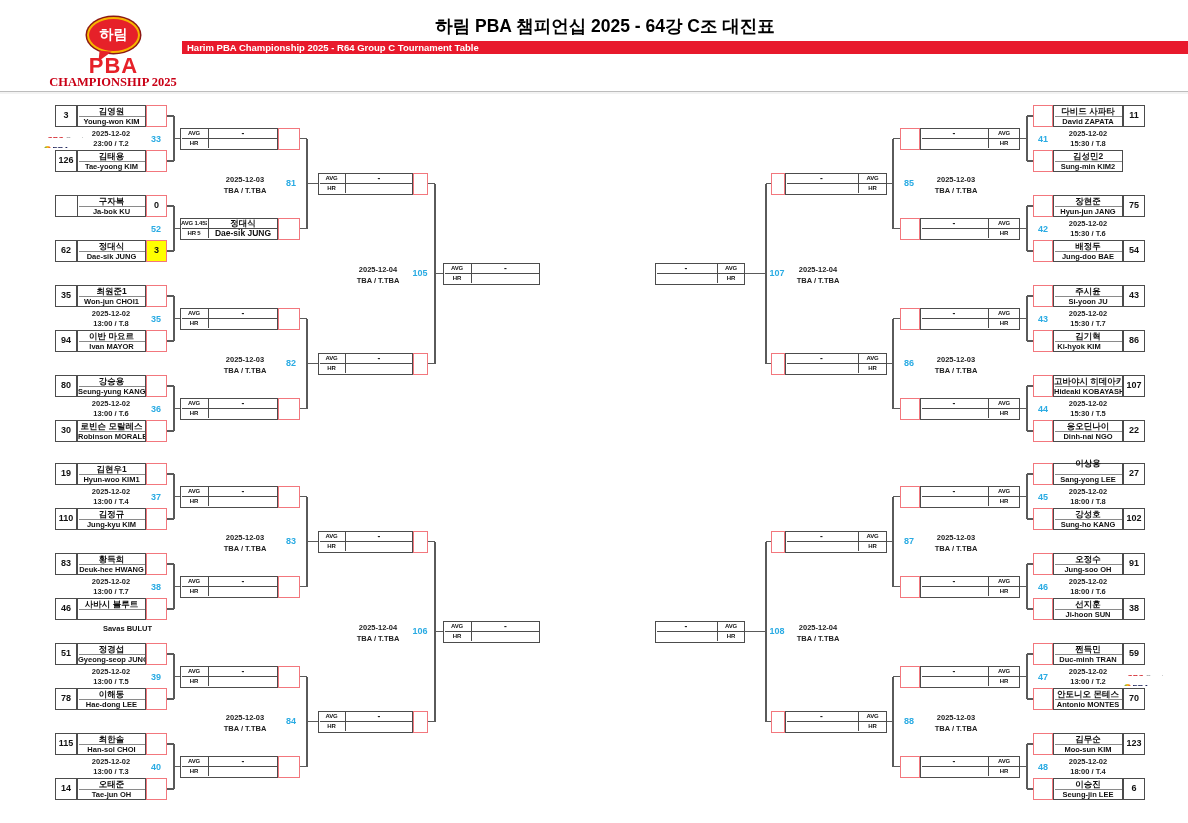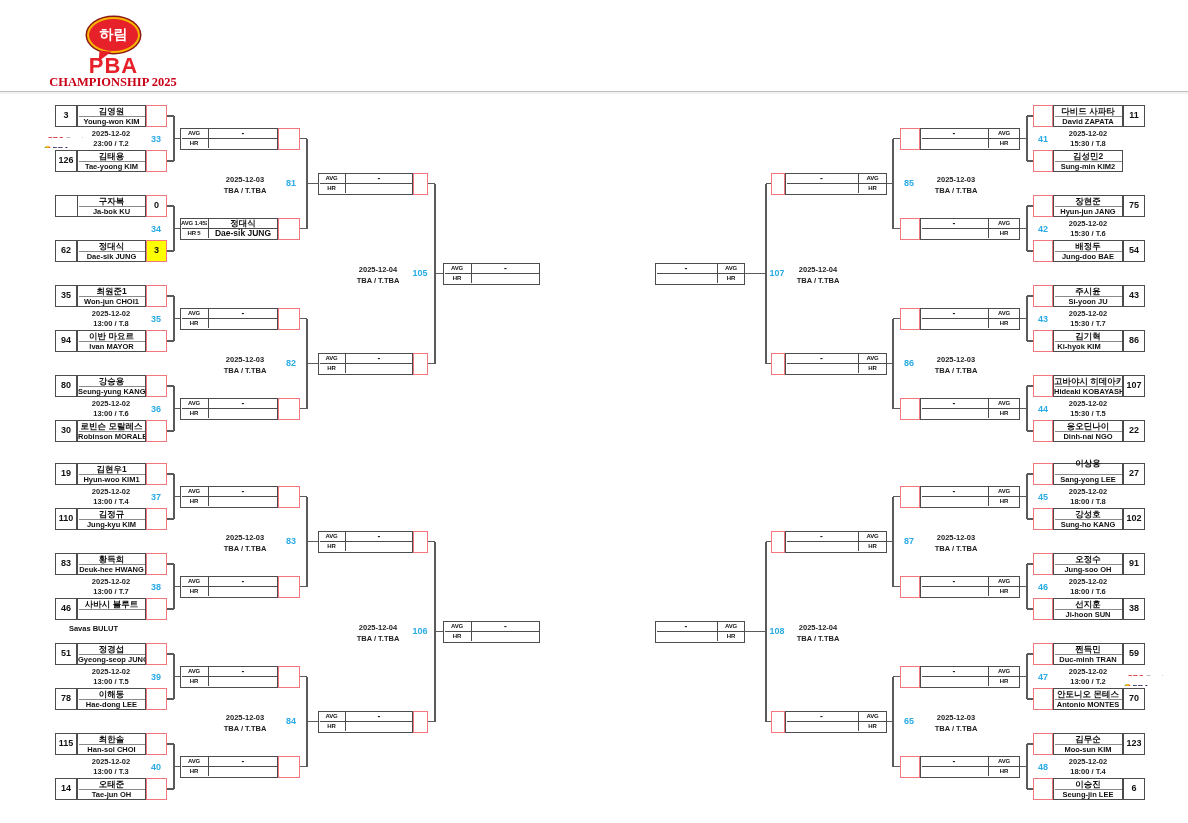--- a/index.html
+++ b/index.html
@@ -43,20 +43,22 @@
 </style>
 </head>
 <body>
 
 <div class="page">
 
   <div class="abs logo-bubble">하림</div>
   <div class="abs logo-tail"></div>
   <div class="abs logo-brand">PBA</div>
   <div class="abs logo-sub">CHAMPIONSHIP 2025</div>
+  <div class="abs title">하림 PBA 챔피언십 2025 - 64강 C조 대진표</div>
+  <div class="abs redbar">Harim PBA Championship 2025 - R64 Group C Tournament Table</div>
   <div class="abs topline"></div>
 
   <div id="bracket-root" class="abs" style="left:0;top:0;width:1188px;height:823px;">
       <div class="abs cell seed" style="left: 55px; top: 105px; width: 22px; height: 22px;">3</div>
       <div class="abs cell" style="left: 77px; top: 105px; width: 69px; height: 22px;"></div>
       <div class="abs krname" style="left: 78px; top: 106.5px; width: 67px; height: 9.5px;">김영원</div>
       <div class="abs ndiv" style="left: 78.5px; top: 115.5px; width: 66px; height: 1px;"></div>
       <div class="abs enname" style="left: 78px; top: 116.5px; width: 67px; height: 9.5px;">Young-won KIM</div>
       <div class="abs slot" style="left: 146px; top: 105px; width: 21px; height: 22px;"></div>
       <div class="abs cell seed" style="left: 55px; top: 150px; width: 22px; height: 22px;">126</div>
@@ -87,21 +89,21 @@
       <div class="abs krname" style="left: 78px; top: 196.5px; width: 67px; height: 9.5px;">구자복</div>
       <div class="abs ndiv" style="left: 78.5px; top: 205.5px; width: 66px; height: 1px;"></div>
       <div class="abs enname" style="left: 78px; top: 206.5px; width: 67px; height: 9.5px;">Ja-bok KU</div>
       <div class="abs slot" style="left: 146px; top: 195px; width: 21px; height: 22px;">0</div>
       <div class="abs cell seed" style="left: 55px; top: 240px; width: 22px; height: 22px;">62</div>
       <div class="abs cell" style="left: 77px; top: 240px; width: 69px; height: 22px;"></div>
       <div class="abs krname" style="left: 78px; top: 241.5px; width: 67px; height: 9.5px;">정대식</div>
       <div class="abs ndiv" style="left: 78.5px; top: 250.5px; width: 66px; height: 1px;"></div>
       <div class="abs enname" style="left: 78px; top: 251.5px; width: 67px; height: 9.5px;">Dae-sik JUNG</div>
       <div class="abs slot win" style="left: 146px; top: 240px; width: 21px; height: 22px;">3</div>
-      <div class="abs mno" style="left: 144px; top: 224px; width: 24px; height: 11px;">34</div>
+      <div class="abs mno" style="left: 144px; top: 224px; width: 24px; height: 11px;">52</div>
       <div class="abs cell" style="left: 180px; top: 217.5px; width: 98px; height: 22px;"></div>
       <div class="abs vdiv" style="left: 207.5px; top: 219px; width: 1px; height: 19px;"></div>
       <div class="abs hdiv" style="left: 181.5px; top: 228px; width: 95px; height: 1px;"></div>
       <div class="abs lbl" style="left: 181px; top: 219px; width: 26px; height: 9.5px;">AVG 1.452</div>
       <div class="abs lbl" style="left: 181px; top: 229px; width: 26px; height: 9.5px;">HR 5</div>
       <div class="abs val" style="left: 209px; top: 219px; width: 68px; height: 9.5px;">정대식</div>
       <div class="abs val" style="left: 209px; top: 229px; width: 68px; height: 9.5px;">Dae-sik JUNG</div>
       <div class="abs slot" style="left: 278px; top: 217.5px; width: 22px; height: 22px;"></div>
       <div class="abs hline" style="left: 167px; top: 205.25px; width: 7px; height: 1.5px;"></div>
       <div class="abs hline" style="left: 167px; top: 250.25px; width: 7px; height: 1.5px;"></div>
@@ -191,21 +193,21 @@
       <div class="abs cell seed" style="left: 55px; top: 553px; width: 22px; height: 22px;">83</div>
       <div class="abs cell" style="left: 77px; top: 553px; width: 69px; height: 22px;"></div>
       <div class="abs krname" style="left: 78px; top: 554.5px; width: 67px; height: 9.5px;">황득희</div>
       <div class="abs ndiv" style="left: 78.5px; top: 563.5px; width: 66px; height: 1px;"></div>
       <div class="abs enname" style="left: 78px; top: 564.5px; width: 67px; height: 9.5px;">Deuk-hee HWANG</div>
       <div class="abs slot" style="left: 146px; top: 553px; width: 21px; height: 22px;"></div>
       <div class="abs cell seed" style="left: 55px; top: 598px; width: 22px; height: 22px;">46</div>
       <div class="abs cell" style="left: 77px; top: 598px; width: 69px; height: 22px;"></div>
       <div class="abs krname" style="left: 78px; top: 599.5px; width: 67px; height: 9.5px;">사바시 불루트</div>
       <div class="abs ndiv" style="left: 78.5px; top: 608.5px; width: 66px; height: 1px;"></div>
-      <div class="abs enname" style="left: 60px; top: 609.5px; width: 67px; height: 9.5px; margin-top: 14px;">Savas BULUT</div>
+      <div class="abs enname" style="left: 94px; top: 609.5px; width: 67px; height: 9.5px; margin-top: 14px;">Savas BULUT</div>
       <div class="abs slot" style="left: 146px; top: 598px; width: 21px; height: 22px;"></div>
       <div class="abs sched" style="left: 71px; top: 577px; width: 80px; height: 10px;">2025-12-02</div>
       <div class="abs sched" style="left: 71px; top: 587px; width: 80px; height: 10px;">13:00 / T.7</div>
       <div class="abs mno" style="left: 144px; top: 582px; width: 24px; height: 11px;">38</div>
       <div class="abs cell" style="left: 180px; top: 575.5px; width: 98px; height: 22px;"></div>
       <div class="abs vdiv" style="left: 207.5px; top: 577px; width: 1px; height: 19px;"></div>
       <div class="abs hdiv" style="left: 181.5px; top: 586px; width: 95px; height: 1px;"></div>
       <div class="abs lbl" style="left: 181px; top: 577px; width: 26px; height: 9.5px;">AVG</div>
       <div class="abs lbl" style="left: 181px; top: 587px; width: 26px; height: 9.5px;">HR</div>
       <div class="abs val" style="left: 209px; top: 577px; width: 68px; height: 9.5px;">-</div>
@@ -615,21 +617,21 @@
       <div class="abs lbl" style="left: 859px; top: 542px; width: 27px; height: 9.5px;">HR</div>
       <div class="abs val" style="left: 786px; top: 532px; width: 71px; height: 9.5px;">-</div>
       <div class="abs val" style="left: 786px; top: 542px; width: 71px; height: 9.5px;"></div>
       <div class="abs slot" style="left: 771px; top: 530.5px; width: 14px; height: 22px;"></div>
       <div class="abs hline" style="left: 893px; top: 495.75px; width: 7px; height: 1.5px;"></div>
       <div class="abs hline" style="left: 893px; top: 585.75px; width: 7px; height: 1.5px;"></div>
       <div class="abs vline" style="left: 892.25px; top: 496.5px; width: 1.5px; height: 90px;"></div>
       <div class="abs hline" style="left: 887px; top: 540.75px; width: 6px; height: 1.5px;"></div>
       <div class="abs sched" style="left: 911px; top: 712.5px; width: 90px; height: 10px;">2025-12-03</div>
       <div class="abs sched" style="left: 911px; top: 723.5px; width: 90px; height: 10px;">TBA / T.TBA</div>
-      <div class="abs mno" style="left: 897px; top: 716px; width: 24px; height: 11px;">65</div>
+      <div class="abs mno" style="left: 897px; top: 716px; width: 24px; height: 11px;">88</div>
       <div class="abs cell" style="left: 785px; top: 710.5px; width: 102px; height: 22px;"></div>
       <div class="abs vdiv" style="left: 857.5px; top: 712px; width: 1px; height: 19px;"></div>
       <div class="abs hdiv" style="left: 786.5px; top: 721px; width: 99px; height: 1px;"></div>
       <div class="abs lbl" style="left: 859px; top: 712px; width: 27px; height: 9.5px;">AVG</div>
       <div class="abs lbl" style="left: 859px; top: 722px; width: 27px; height: 9.5px;">HR</div>
       <div class="abs val" style="left: 786px; top: 712px; width: 71px; height: 9.5px;">-</div>
       <div class="abs val" style="left: 786px; top: 722px; width: 71px; height: 9.5px;"></div>
       <div class="abs slot" style="left: 771px; top: 710.5px; width: 14px; height: 22px;"></div>
       <div class="abs hline" style="left: 893px; top: 675.75px; width: 7px; height: 1.5px;"></div>
       <div class="abs hline" style="left: 893px; top: 765.75px; width: 7px; height: 1.5px;"></div>

